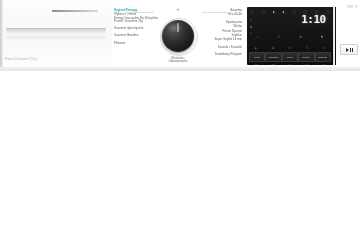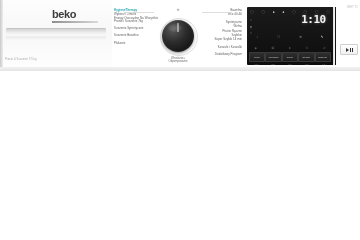--- a/index.html
+++ b/index.html
@@ -62,21 +62,20 @@
   .bottom-band{position:absolute;left:0;bottom:0;width:360px;height:4px;background:linear-gradient(180deg,#f2f2f2,#e4e4e4);}
 </style>
 </head>
 <body>
 
 <div class="panel">
 
   <div class="drawer">
     <div class="drawer-edge"></div>
     <div class="drawer-logo">
-      <div class="logo-word">beko</div>
       <div class="logo-bar"></div>
     </div>
     <div class="drawer-handle"></div>
     <div class="drawer-shadow"></div>
     <div class="drawer-note">Pranie &amp; Suszenie 7/5 kg</div>
   </div>
 
   <div class="progs">
 
     <div class="prog-col left">

